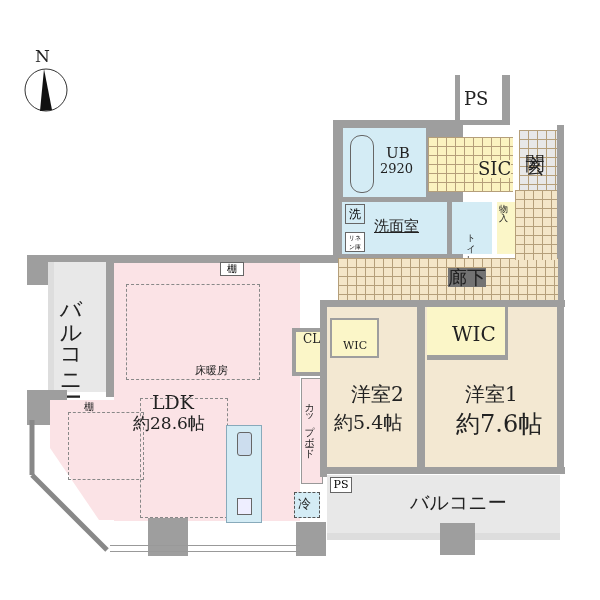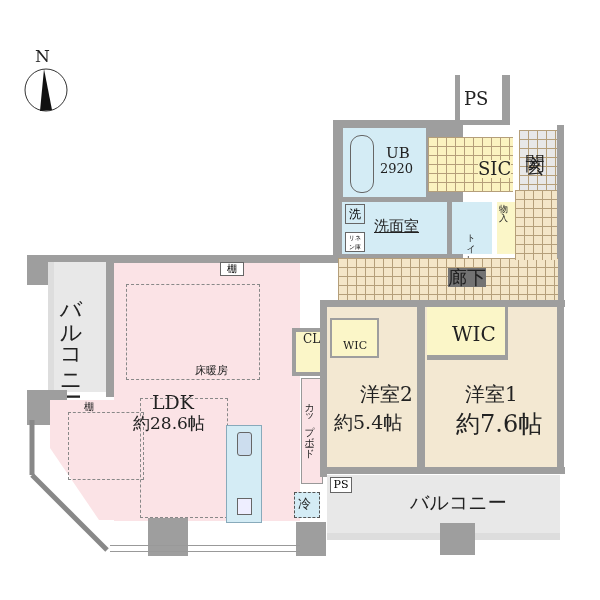--- a/index.html
+++ b/index.html
@@ -111,21 +111,21 @@
   <div class="wall" style="left:557px;top:125px;width:7px;height:345px;"></div>
 
   <div class="room tile" style="left:338px;top:258px;width:220px;height:45px;"></div>
   <div class="room tile" style="left:515px;top:190px;width:42px;height:70px;"></div>
   <div class="lbl" style="left:420px;top:268px;font-size:19px;background:#737373;margin-left:28px;">廊下</div>
 
   <div class="wall" style="left:320px;top:300px;width:245px;height:7px;"></div>
   <div class="room beige" style="left:327px;top:307px;width:90px;height:160px;"></div>
   <div class="room yellow" style="left:330px;top:318px;width:45px;height:36px;border:2px solid #9e9e9e;"></div>
   <div class="lbl" style="left:343px;top:340px;font-size:11px;">WIC</div>
-  <div class="lbl" style="left:360px;top:384px;font-size:20px;text-align:right;">洋室2</div>
+  <div class="lbl" style="left:351px;top:384px;font-size:20px;text-align:right;">洋室2</div>
   <div class="lbl" style="left:334px;top:413px;font-size:19px;">約5.4帖</div>
   <div class="wall" style="left:417px;top:300px;width:8px;height:170px;"></div>
 
   <div class="room beige" style="left:425px;top:307px;width:132px;height:160px;"></div>
   <div class="room yellow" style="left:427px;top:307px;width:78px;height:48px;border-bottom:5px solid #9e9e9e;border-right:3px solid #9e9e9e;"></div>
   <div class="lbl" style="left:452px;top:324px;font-size:20px;">WIC</div>
   <div class="lbl" style="left:465px;top:384px;font-size:20px;">洋室1</div>
   <div class="lbl" style="left:456px;top:412px;font-size:24px;">約7.6帖</div>
 
   <div class="wall" style="left:320px;top:307px;width:7px;height:170px;"></div>

